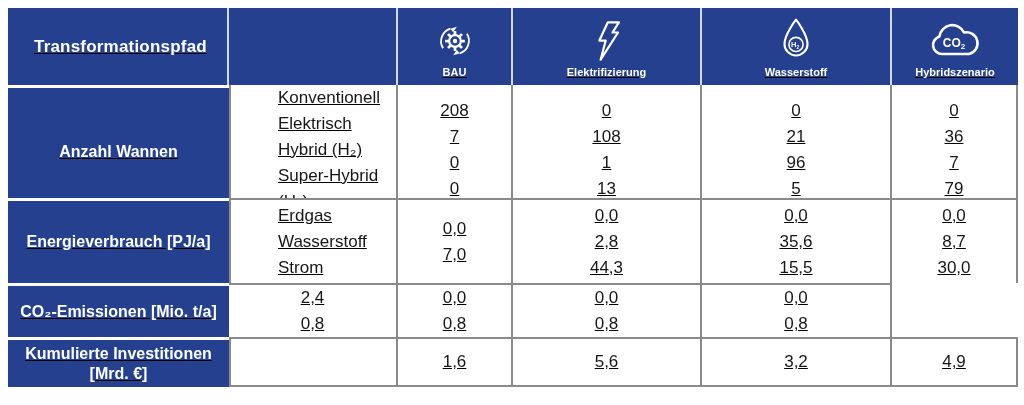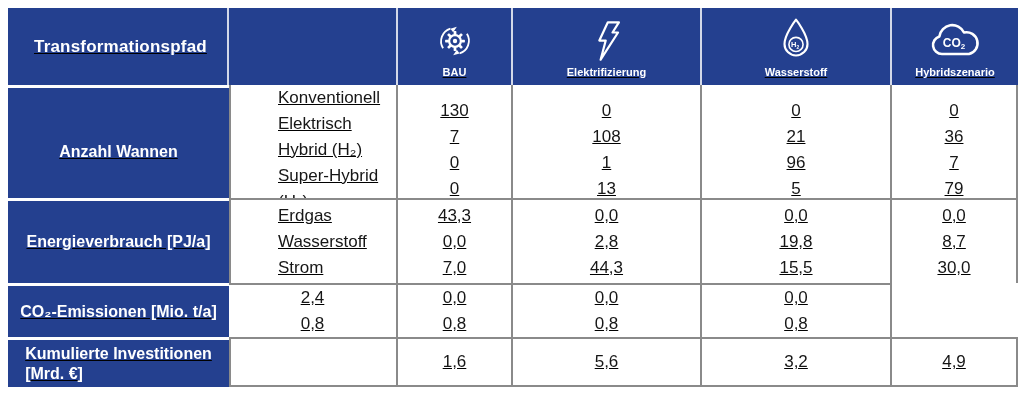--- a/index.html
+++ b/index.html
@@ -33,21 +33,21 @@
   .header-band > .cell:last-child{border-right:none;}
   .corner{display:flex;align-items:center;padding-left:26px;
     font-weight:bold;font-size:17px;letter-spacing:.2px;}
   .col-header{display:flex;flex-direction:column;align-items:center;
     justify-content:flex-end;padding-bottom:7px;gap:3px;}
   .col-header .icon{display:flex;align-items:center;justify-content:center;}
   .col-label{font-weight:bold;font-size:11px;}
 
   
   .group-label{border-top:3px solid #ffffff;display:flex;align-items:center;
-    justify-content:center;text-align:left;font-weight:bold;font-size:16px;
+    justify-content:center;text-align:center;font-weight:bold;font-size:16px;
     white-space:pre-line;line-height:1.25;padding:0 4px;}
   .body-band .white{border-right:2px solid var(--grid);
     display:flex;flex-direction:column;justify-content:center;}
   .body-band .sublabels{border-left:2px solid var(--grid);padding-left:39px;}
   .body-band.not-first .white{border-top:2px solid var(--grid);}
   .body-band.last .white{border-bottom:2px solid var(--grid);}
   .line{line-height:26px;font-size:17px;}
   .sublabels .line{text-align:left;padding-left:8px;}
   .values .line{text-align:center;}
 </style>
@@ -121,21 +121,21 @@
   <div id="bands">
       <div class="band body-band band-0">
         <div class="cell blue group-label">Anzahl Wannen</div>
         <div class="cell white sublabels">
           <div class="line">Konventionell</div>
           <div class="line">Elektrisch</div>
           <div class="line">Hybrid (H₂)</div>
           <div class="line">Super-Hybrid (H₂)</div>
         </div>
         <div class="cell white values">
-          <div class="line">130</div>
+          <div class="line">208</div>
           <div class="line">7</div>
           <div class="line">0</div>
           <div class="line">0</div>
         </div>
         <div class="cell white values">
           <div class="line">0</div>
           <div class="line">108</div>
           <div class="line">1</div>
           <div class="line">13</div>
         </div>
@@ -153,32 +153,31 @@
         </div>
       </div>
       <div class="band body-band band-1 not-first">
         <div class="cell blue group-label">Energieverbrauch [PJ/a]</div>
         <div class="cell white sublabels">
           <div class="line">Erdgas</div>
           <div class="line">Wasserstoff</div>
           <div class="line">Strom</div>
         </div>
         <div class="cell white values">
-          <div class="line">43,3</div>
           <div class="line">0,0</div>
           <div class="line">7,0</div>
         </div>
         <div class="cell white values">
           <div class="line">0,0</div>
           <div class="line">2,8</div>
           <div class="line">44,3</div>
         </div>
         <div class="cell white values">
           <div class="line">0,0</div>
-          <div class="line">19,8</div>
+          <div class="line">35,6</div>
           <div class="line">15,5</div>
         </div>
         <div class="cell white values">
           <div class="line">0,0</div>
           <div class="line">8,7</div>
           <div class="line">30,0</div>
         </div>
       </div>
       <div class="band body-band band-2 not-first">
         <div class="cell blue group-label">CO₂-Emissionen [Mio. t/a]</div>

